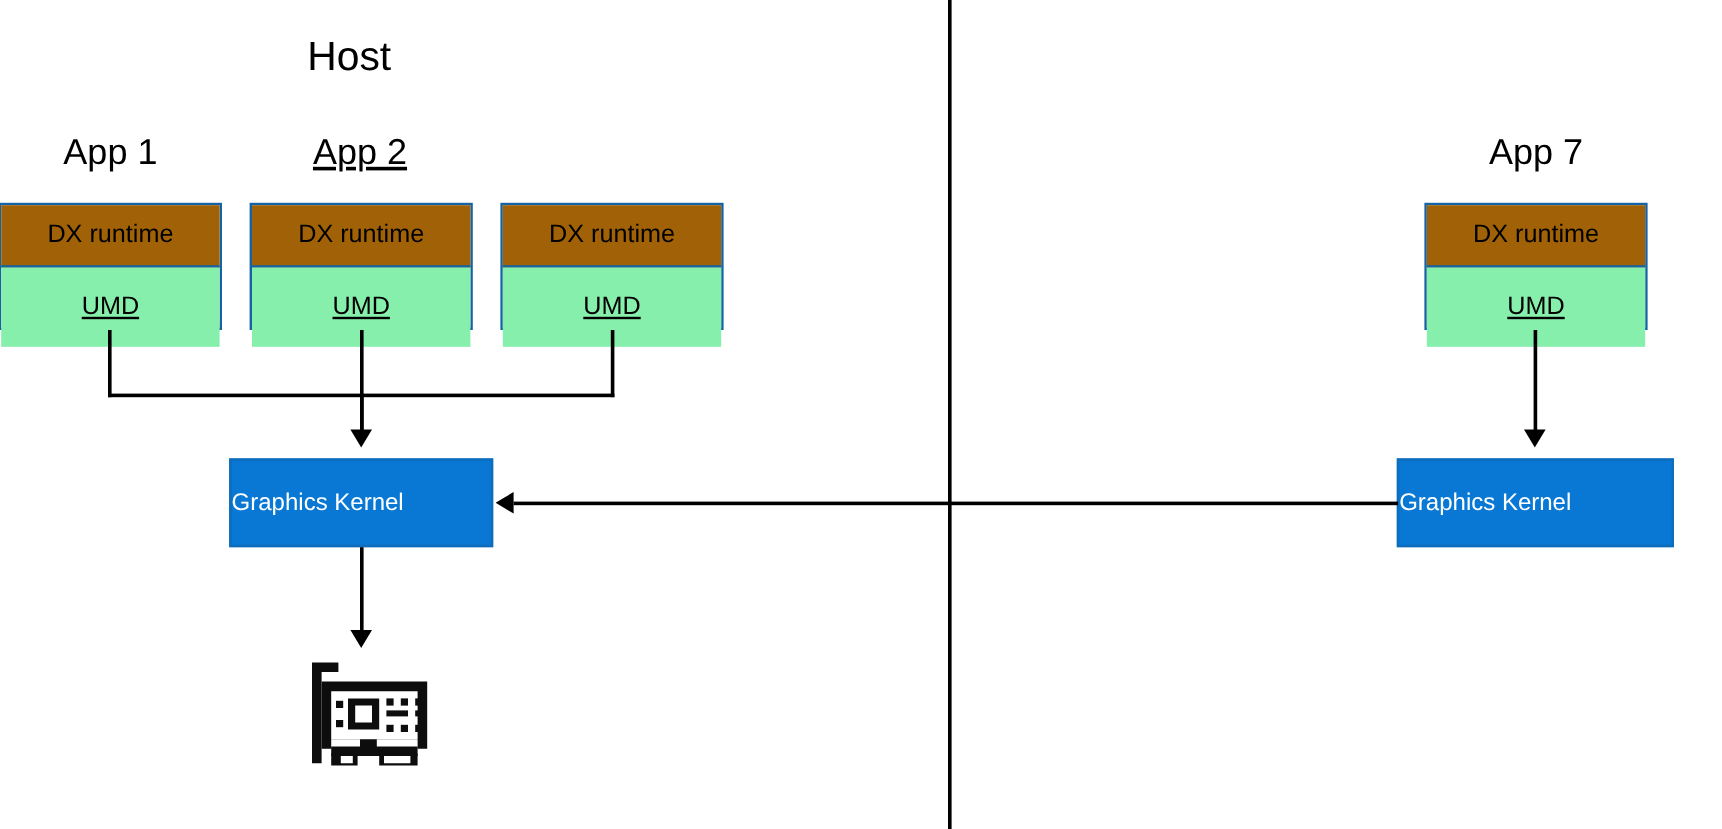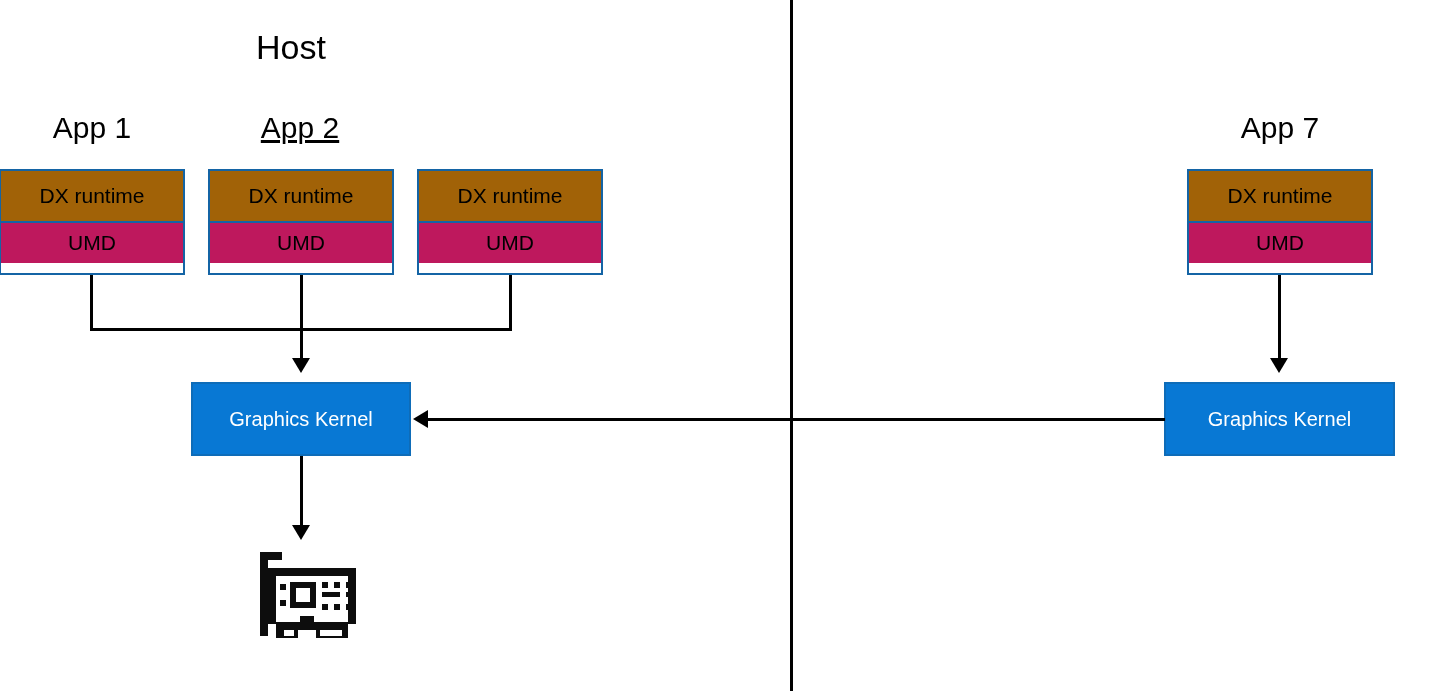--- a/index.html
+++ b/index.html
@@ -50,31 +50,32 @@
     font-size: 21px;
     color: #000000;
     white-space: nowrap;
   }
   .row-dx {
     background: #a16207;
     height: 52px;
     border-bottom: 2px solid #1464a5;
   }
   .row-umd {
-    background: #be185d;
-    height: 40px;
+    background: #86efac;
+    height: 66px;
+    text-decoration: underline;
   }
   .gk-box {
     position: absolute;
     box-sizing: border-box;
     background: #0878d4;
     border: 2px solid #0e6cb8;
     display: flex;
     align-items: center;
-    justify-content: center;
+    justify-content: flex-start;
     color: #ffffff;
     font-size: 20px;
     white-space: nowrap;
   }
   .divider {
     position: absolute;
     background: #000000;
   }
   .conn {
     position: absolute;

